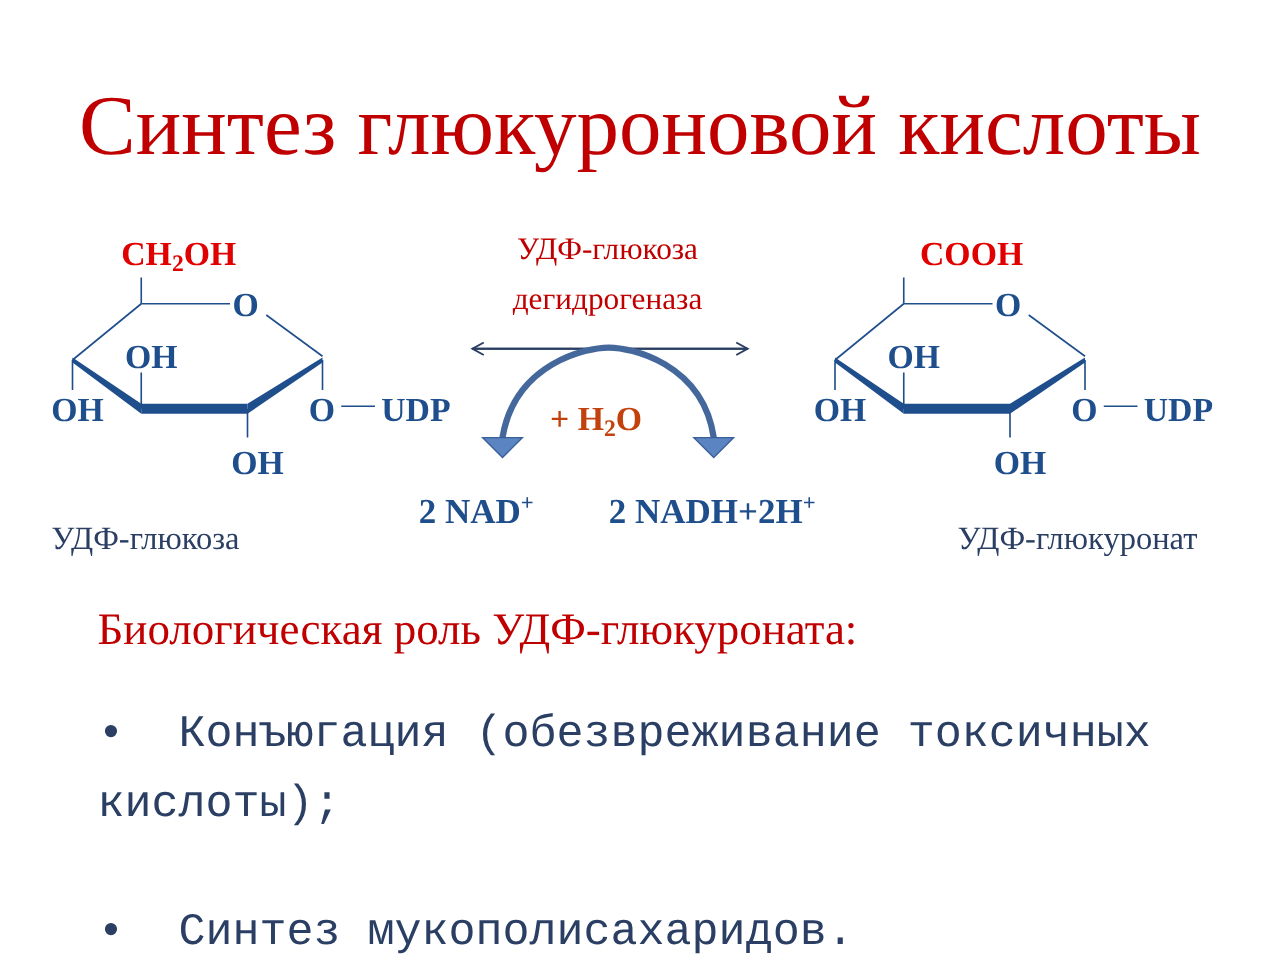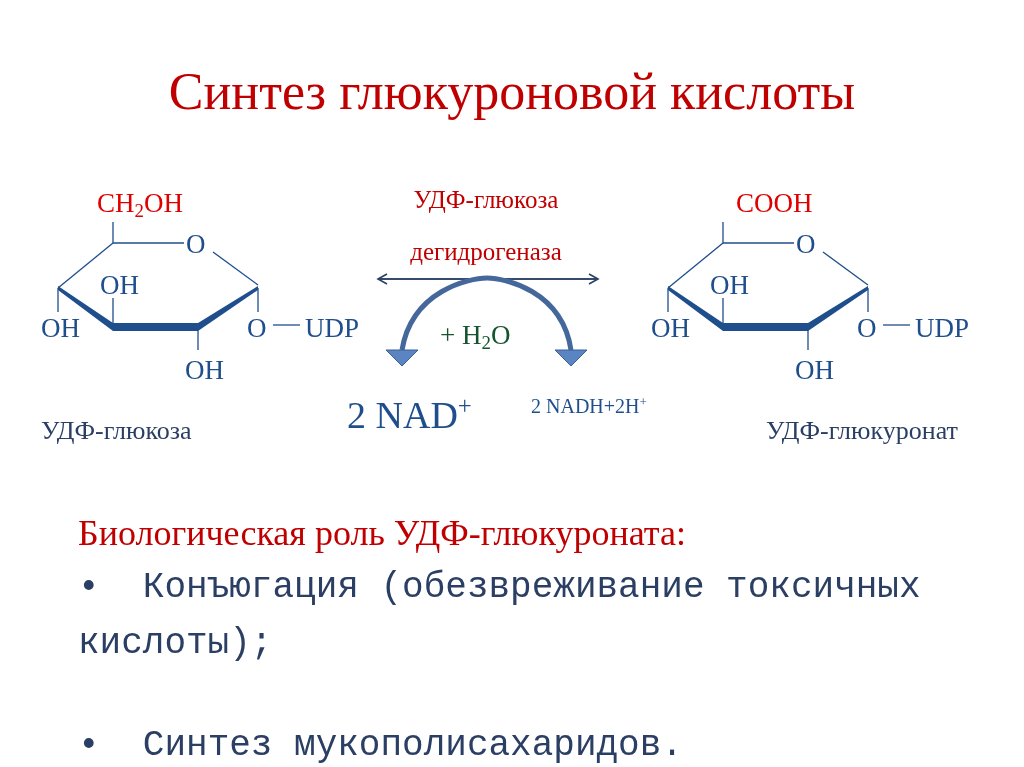--- a/index.html
+++ b/index.html
@@ -1,20 +1,20 @@
 <!DOCTYPE html>
 <html><head>
 <meta charset="utf-8">
 <style>
   html, body { margin: 0; padding: 0; background: #ffffff; }
   body { width: 1024px; height: 767px; position: relative; overflow: hidden;
          font-family: "Liberation Serif", "DejaVu Serif", serif; }
   .abs { position: absolute; white-space: nowrap; line-height: 1; }
-  .title { left: 0; width: 1024px; top: 66px; text-align: center; font-size: 52px; color: #c00000; }
-  .chem { font-size: 27px; color: #1f4e8c; }
+  .title { left: 0; width: 1024px; top: 66px; text-align: center; font-size: 68px; color: #c00000; }
+  .chem { font-size: 27px; color: #1f4e8c; font-weight: bold; }
   .red { color: #e00000; }
   .lbl { font-size: 26px; color: #2a3f63; }
   .enzyme { font-size: 25px; color: #c00000; text-align: center; }
   .body-text { font-size: 36px; color: #2a3f63; font-family: Liberation Mono, monospace; }
   .body-head { font-size: 36px; color: #c00000; }
   sub { font-size: 0.7em; vertical-align: -0.25em; line-height: 0; }
   sup { font-size: 0.65em; vertical-align: 0.55em; line-height: 0; }
   svg.diagram { position: absolute; left: 0; top: 0; }
 </style>
 </head>
@@ -74,34 +74,34 @@
 <div class="abs chem red" style="left:97px; top:190px;"><span>CH</span><sub>2</sub><span>OH</span></div>
 <div class="abs chem" style="left:186px; top:231px;">O</div>
 <div class="abs chem" style="left:100px; top:272px;">OH</div>
 <div class="abs chem" style="left:41px; top:315px;">OH</div>
 <div class="abs chem" style="left:185px; top:357px;">OH</div>
 <div class="abs chem" style="left:247px; top:315px;">O</div>
 <div class="abs chem" style="left:305px; top:315px;">UDP</div>
 <div class="abs lbl" style="left:41px; top:418px;">УДФ-глюкоза</div>
 
 <div class="abs enzyme" style="left:370px; width:232px; top:187px;">УДФ-глюкоза</div>
-<div class="abs enzyme" style="left:370px; width:232px; top:227px;margin-top:12px;">дегидрогеназа</div>
-<div class="abs chem" style="left:440px; top:322px; color:#14532d;"><span>+ H</span><sub>2</sub><span>O</span></div>
-<div class="abs chem" style="left:347px; top:396px; font-size:38px;"><span>2 NAD</span><sup>+</sup></div>
-<div class="abs chem" style="left:487px; top:396px; font-size:20px;margin-left:44px;"><span>2 NADH+2H</span><sup>+</sup></div>
+<div class="abs enzyme" style="left:370px; width:232px; top:227px;">дегидрогеназа</div>
+<div class="abs chem" style="left:440px; top:322px; color:#c2410c;"><span>+ H</span><sub>2</sub><span>O</span></div>
+<div class="abs chem" style="left:335px; top:396px; font-size:28px;"><span>2 NAD</span><sup>+</sup></div>
+<div class="abs chem" style="left:487px; top:396px; font-size:28px;"><span>2 NADH+2H</span><sup>+</sup></div>
 
 <div class="abs chem red" style="left:736px; top:190px;">COOH</div>
 <div class="abs chem" style="left:796px; top:231px;">O</div>
 <div class="abs chem" style="left:710px; top:272px;">OH</div>
 <div class="abs chem" style="left:651px; top:315px;">OH</div>
 <div class="abs chem" style="left:795px; top:357px;">OH</div>
 <div class="abs chem" style="left:857px; top:315px;">O</div>
 <div class="abs chem" style="left:915px; top:315px;">UDP</div>
 <div class="abs lbl" style="left:726px; top:418px;margin-left:40px;">УДФ-глюкуронат</div>
 
-<div class="abs body-head" style="left:78px; top:515px;text-align:right;">Биологическая роль УДФ-глюкуроната:</div>
+<div class="abs body-head" style="left:78px; top:485px;text-align:right;">Биологическая роль УДФ-глюкуроната:</div>
 <div class="abs body-text" style="left:78px; top:570px;">
   <span>•</span>&nbsp; <span>Конъюгация (обезвреживание токсичных</span>
 </div>
 <div class="abs body-text" style="left:78px; top:626px;">кислоты);</div>
 <div class="abs body-text" style="left:78px; top:680px;margin-top:48px;">
   <span>•</span>&nbsp; <span>Синтез мукополисахаридов.</span>
 </div>
 
 </body></html>

